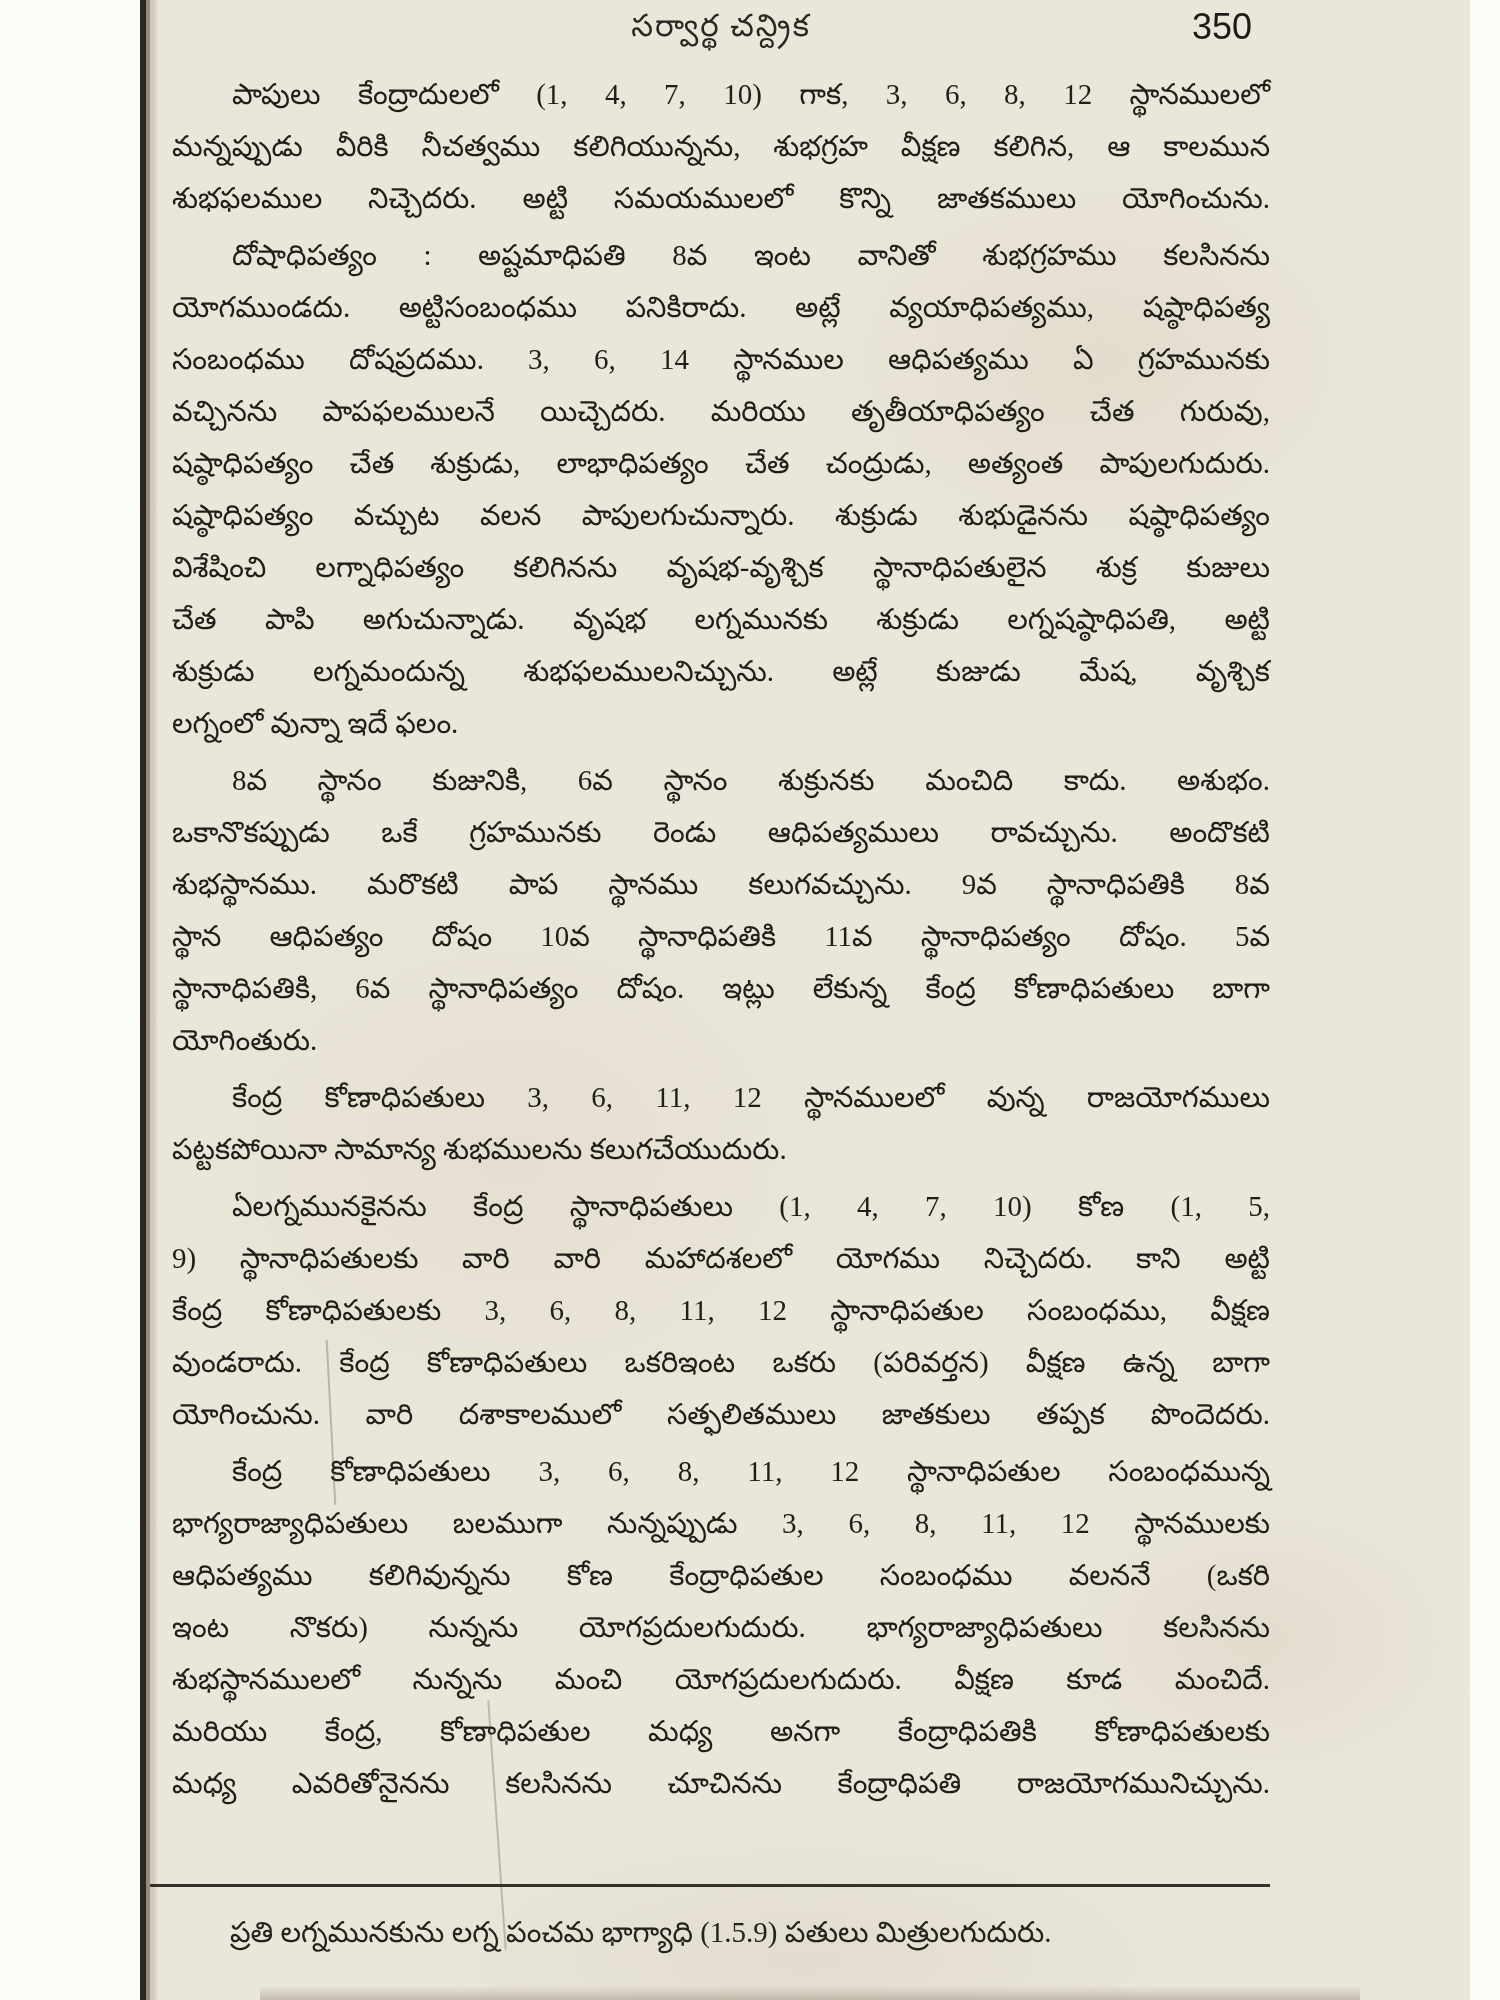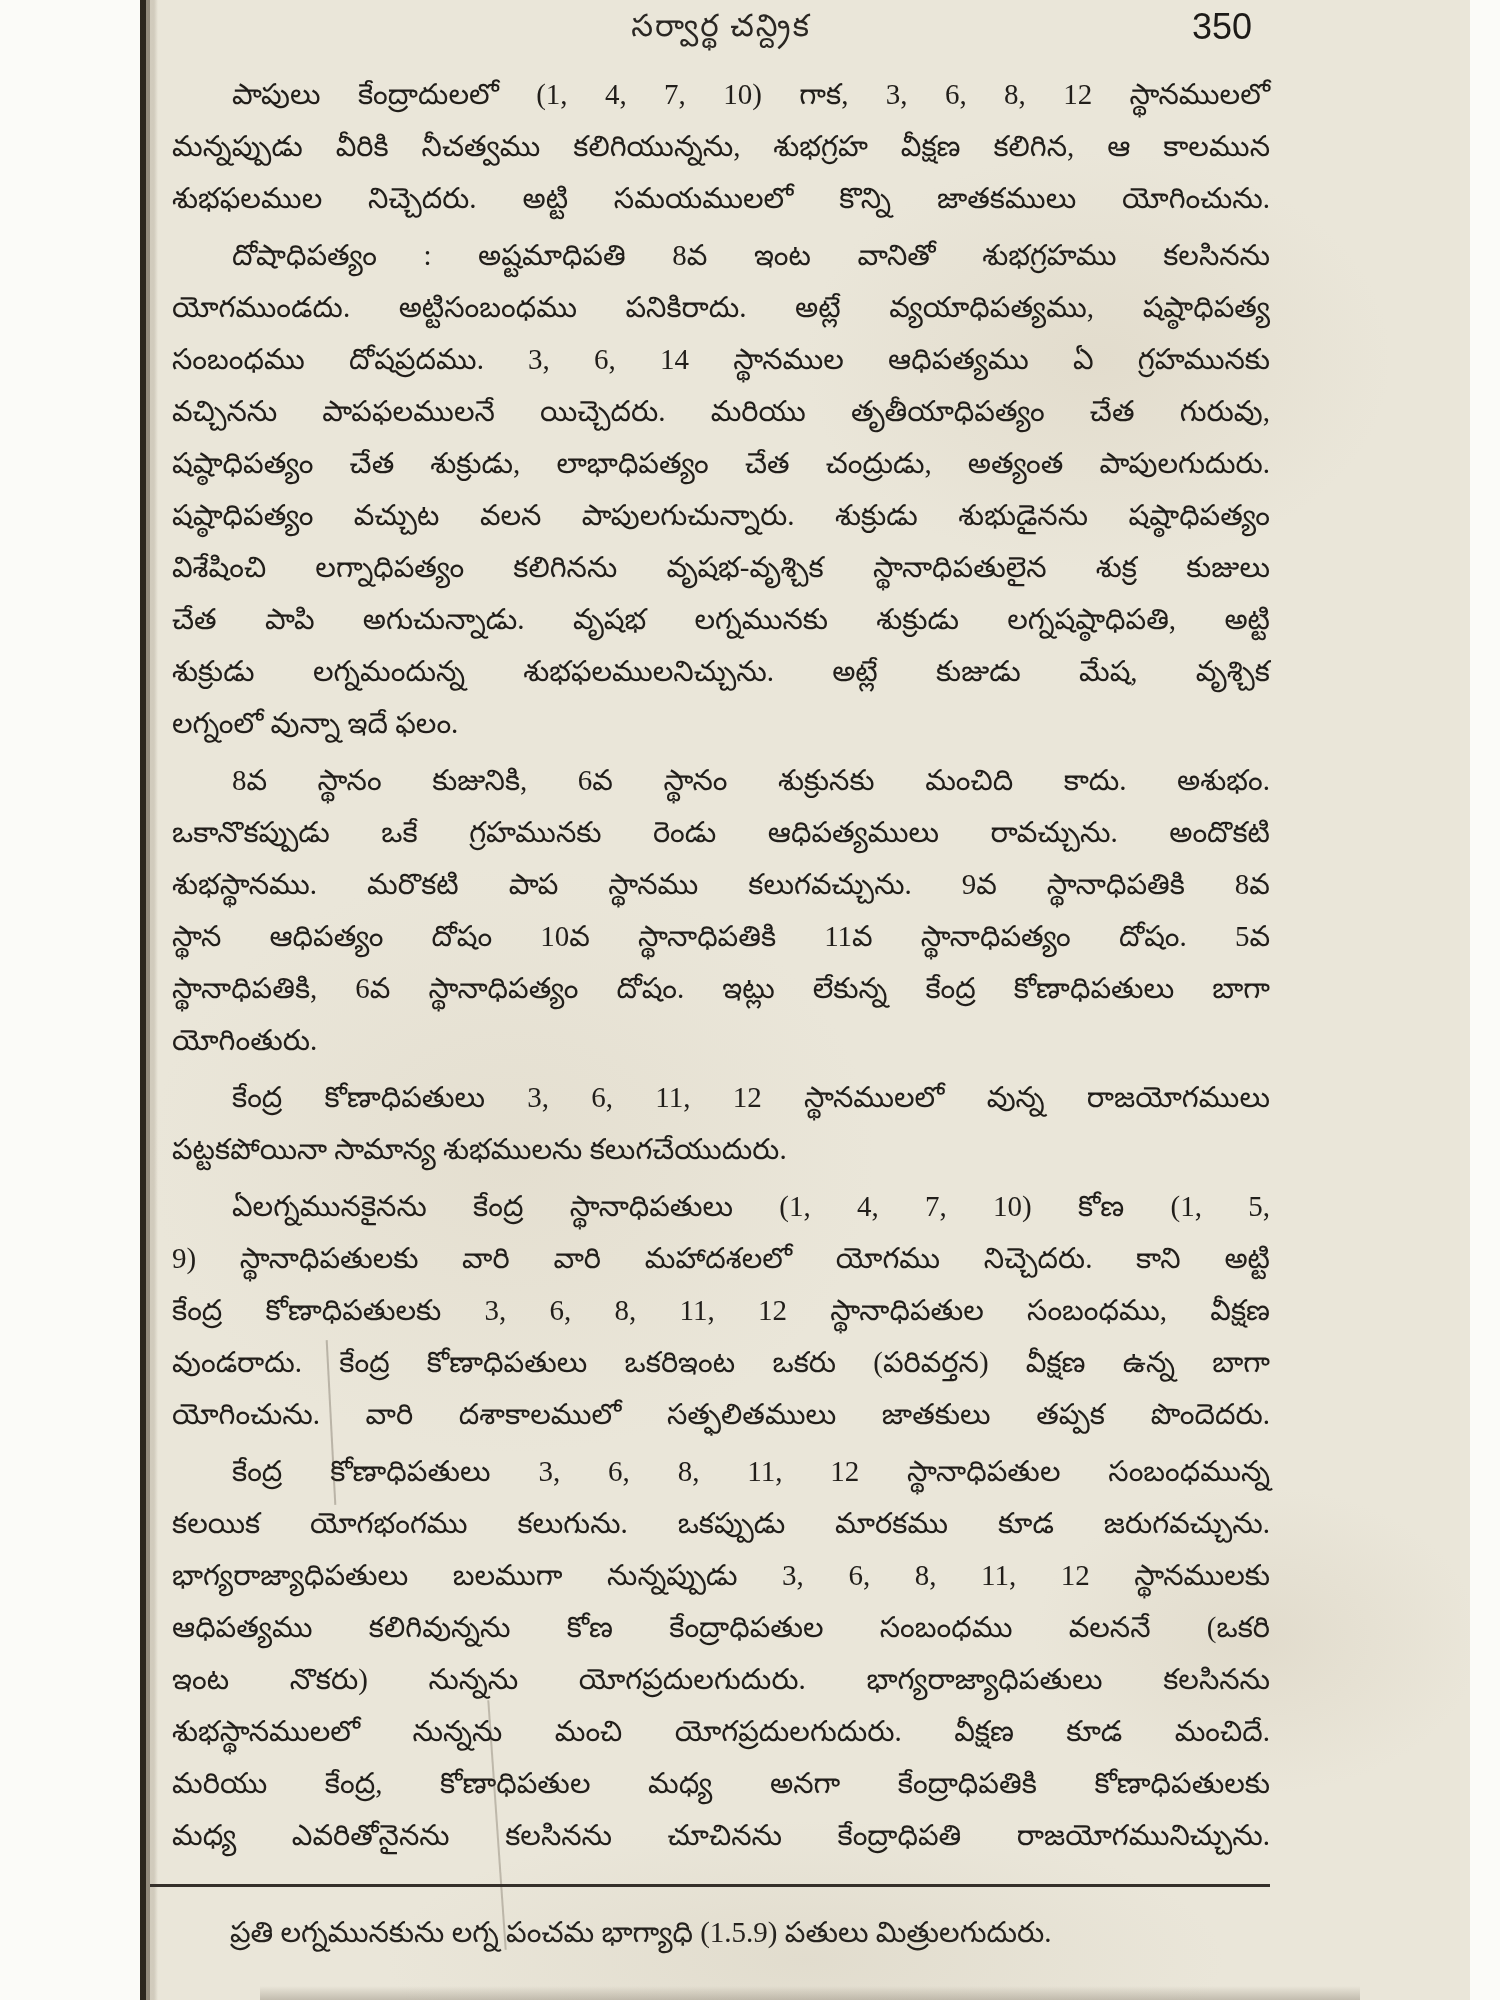--- a/index.html
+++ b/index.html
@@ -108,21 +108,20 @@
       </div>
       <div class="para">
         <p class="line indent">ఏలగ్నమునకైనను కేంద్ర స్థానాధిపతులు (1, 4, 7, 10) కోణ (1, 5,</p>
         <p class="line">9) స్థానాధిపతులకు వారి వారి మహాదశలలో యోగము నిచ్చెదరు. కాని అట్టి</p>
         <p class="line">కేంద్ర కోణాధిపతులకు 3, 6, 8, 11, 12 స్థానాధిపతుల సంబంధము, వీక్షణ</p>
         <p class="line">వుండరాదు. కేంద్ర కోణాధిపతులు ఒకరిఇంట ఒకరు (పరివర్తన) వీక్షణ ఉన్న బాగా</p>
         <p class="line">యోగించును. వారి దశాకాలములో సత్ఫలితములు జాతకులు తప్పక పొందెదరు.</p>
       </div>
       <div class="para">
         <p class="line indent">కేంద్ర కోణాధిపతులు 3, 6, 8, 11, 12 స్థానాధిపతుల సంబంధమున్న</p>
-        <p class="line">కలయిక యోగభంగము కలుగును. ఒకప్పుడు మారకము కూడ జరుగవచ్చును.</p>
         <p class="line">భాగ్యరాజ్యాధిపతులు బలముగా నున్నప్పుడు 3, 6, 8, 11, 12 స్థానములకు</p>
         <p class="line">ఆధిపత్యము కలిగివున్నను కోణ కేంద్రాధిపతుల సంబంధము వలననే (ఒకరి</p>
         <p class="line">ఇంట నొకరు) నున్నను యోగప్రదులగుదురు. భాగ్యరాజ్యాధిపతులు కలసినను</p>
         <p class="line">శుభస్థానములలో నున్నను మంచి యోగప్రదులగుదురు. వీక్షణ కూడ మంచిదే.</p>
         <p class="line">మరియు కేంద్ర, కోణాధిపతుల మధ్య అనగా కేంద్రాధిపతికి కోణాధిపతులకు</p>
         <p class="line">మధ్య ఎవరితోనైనను కలసినను చూచినను కేంద్రాధిపతి రాజయోగమునిచ్చును.</p>
       </div>
     </div>
 
     <div class="crease-a"></div>

